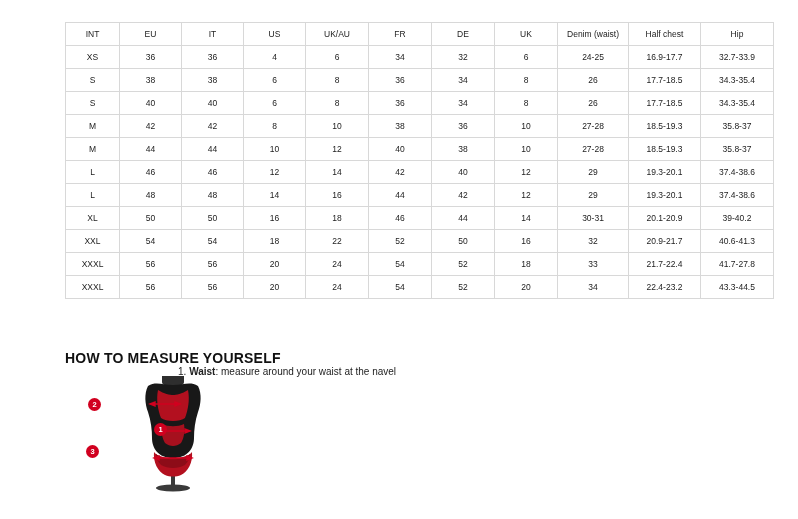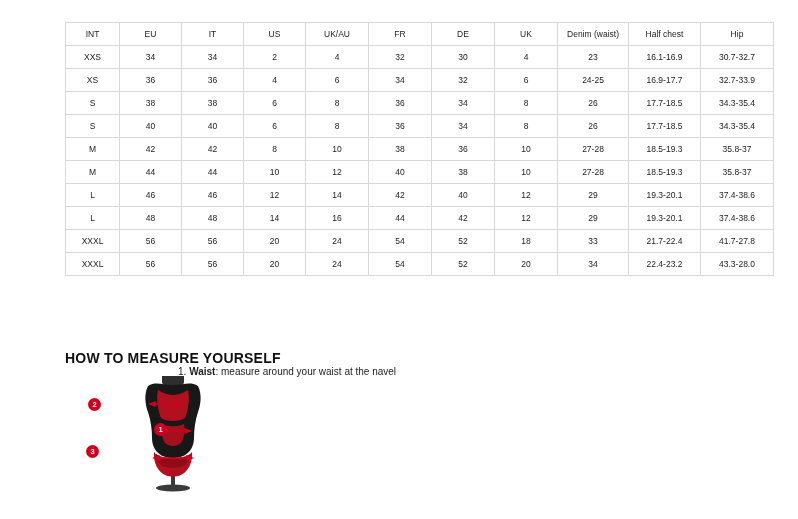--- a/index.html
+++ b/index.html
@@ -136,33 +136,20 @@
           <th>FR</th>
           <th>DE</th>
           <th>UK</th>
           <th>Denim (waist)</th>
           <th>Half chest</th>
           <th>Hip</th>
         </tr>
       </thead>
       <tbody>
         <tr>
-          <td>XXS</td>
-          <td>34</td>
-          <td>34</td>
-          <td>2</td>
-          <td>4</td>
-          <td>32</td>
-          <td>30</td>
-          <td>4</td>
-          <td>23</td>
-          <td>16.1-16.9</td>
-          <td>30.7-32.7</td>
-        </tr>
-        <tr>
           <td>XS</td>
           <td>36</td>
           <td>36</td>
           <td>4</td>
           <td>6</td>
           <td>34</td>
           <td>32</td>
           <td>6</td>
           <td>24-25</td>
           <td>16.9-17.7</td>
@@ -240,20 +227,46 @@
           <td>14</td>
           <td>16</td>
           <td>44</td>
           <td>42</td>
           <td>12</td>
           <td>29</td>
           <td>19.3-20.1</td>
           <td>37.4-38.6</td>
         </tr>
         <tr>
+          <td>XL</td>
+          <td>50</td>
+          <td>50</td>
+          <td>16</td>
+          <td>18</td>
+          <td>46</td>
+          <td>44</td>
+          <td>14</td>
+          <td>30-31</td>
+          <td>20.1-20.9</td>
+          <td>39-40.2</td>
+        </tr>
+        <tr>
+          <td>XXL</td>
+          <td>54</td>
+          <td>54</td>
+          <td>18</td>
+          <td>22</td>
+          <td>52</td>
+          <td>50</td>
+          <td>16</td>
+          <td>32</td>
+          <td>20.9-21.7</td>
+          <td>40.6-41.3</td>
+        </tr>
+        <tr>
           <td>XXXL</td>
           <td>56</td>
           <td>56</td>
           <td>20</td>
           <td>24</td>
           <td>54</td>
           <td>52</td>
           <td>18</td>
           <td>33</td>
           <td>21.7-22.4</td>
@@ -263,21 +276,21 @@
           <td>XXXL</td>
           <td>56</td>
           <td>56</td>
           <td>20</td>
           <td>24</td>
           <td>54</td>
           <td>52</td>
           <td>20</td>
           <td>34</td>
           <td>22.4-23.2</td>
-          <td>43.3-28.0</td>
+          <td>43.3-44.5</td>
         </tr>
       </tbody>
     </table>
   </div>
 
   <div class="measure-title">HOW TO MEASURE YOURSELF</div>
 
   <div class="figure">
     <svg width="110" height="125" viewBox="0 0 110 125" xmlns="http://www.w3.org/2000/svg">
 

